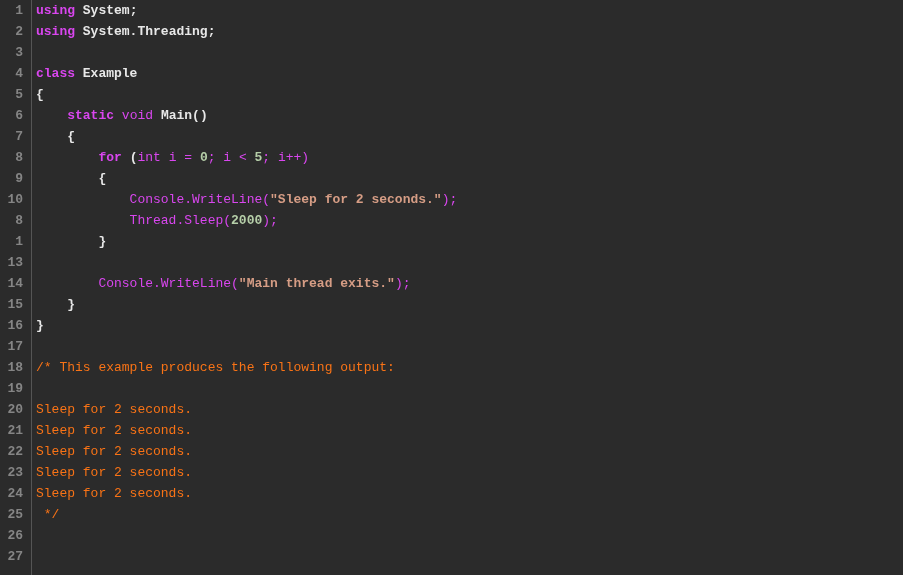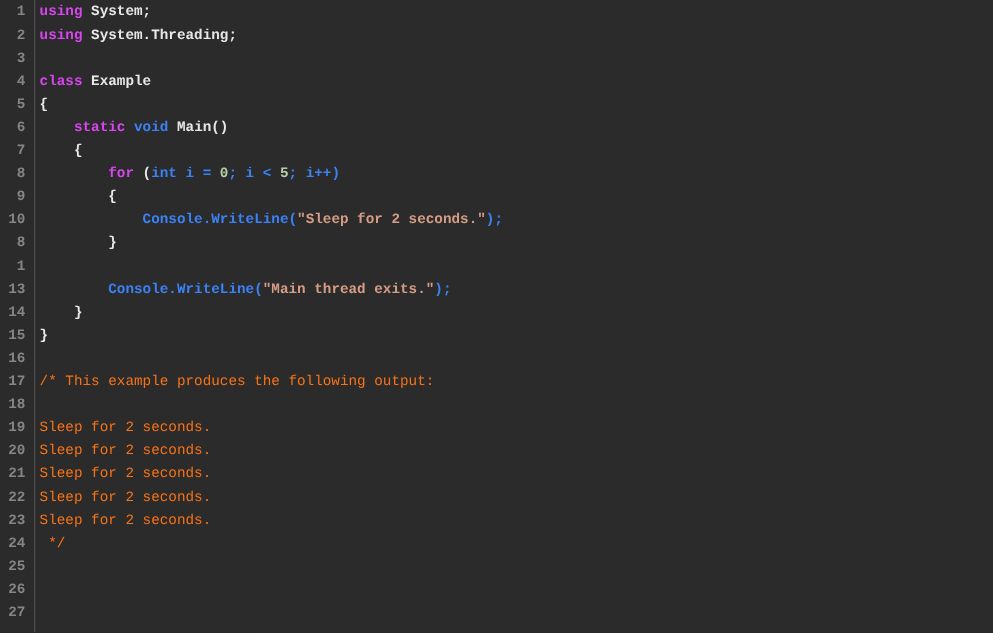--- a/index.html
+++ b/index.html
@@ -43,21 +43,21 @@
     .code-line {
       height: 21px;
       line-height: 21px;
       white-space: pre;
     }
     .kw { color: #d946ef; font-weight: bold; }
     .ident { color: #e8e8e8; font-weight: bold; text-align: center; }
     .num { color: #b5cea8; font-weight: bold; }
     .str { color: #d69d85; font-weight: bold; }
     .punct { color: #e8e8e8; font-weight: bold; }
-    .white { color: #3b82f6; font-weight: bold; }
+    .white { color: #d946ef; font-weight: normal; }
     .comment { color: #f97316; }
   </style>
 </head>
 <body>
 
 <div class="editor">
   <div class="gutter">
       <div class="line-number">1</div>
       <div class="line-number">2</div>
       <div class="line-number">3</div>
@@ -90,20 +90,21 @@
       <div class="code-line"><span class="kw">using </span><span class="ident">System</span><span class="punct">;</span></div>
       <div class="code-line"><span class="kw">using </span><span class="ident">System.Threading</span><span class="punct">;</span></div>
       <div class="code-line"></div>
       <div class="code-line"><span class="kw">class </span><span class="ident">Example</span></div>
       <div class="code-line"><span class="punct">{</span></div>
       <div class="code-line"><span>    </span><span class="kw">static</span><span> </span><span class="white">void</span><span> </span><span class="ident">Main()</span></div>
       <div class="code-line"><span class="punct">    {</span></div>
       <div class="code-line"><span>        </span><span class="kw">for</span><span> </span><span class="punct">(</span><span class="white">int</span><span class="white"> i = </span><span class="num">0</span><span class="white">; i &lt; </span><span class="num">5</span><span class="white">; i++)</span></div>
       <div class="code-line"><span class="punct">        {</span></div>
       <div class="code-line"><span class="white">            Console.WriteLine(</span><span class="str">"Sleep for 2 seconds."</span><span class="white">);</span></div>
+      <div class="code-line"><span class="white">            Thread.Sleep(</span><span class="num">2000</span><span class="white">);</span></div>
       <div class="code-line"><span class="punct">        }</span></div>
       <div class="code-line"></div>
       <div class="code-line"><span class="white">        Console.WriteLine(</span><span class="str">"Main thread exits."</span><span class="white">);</span></div>
       <div class="code-line"><span class="punct">    }</span></div>
       <div class="code-line"><span class="punct">}</span></div>
       <div class="code-line"></div>
       <div class="code-line"><span class="comment">/* This example produces the following output:</span></div>
       <div class="code-line"></div>
       <div class="code-line"><span class="comment">Sleep for 2 seconds.</span></div>
       <div class="code-line"><span class="comment">Sleep for 2 seconds.</span></div>

